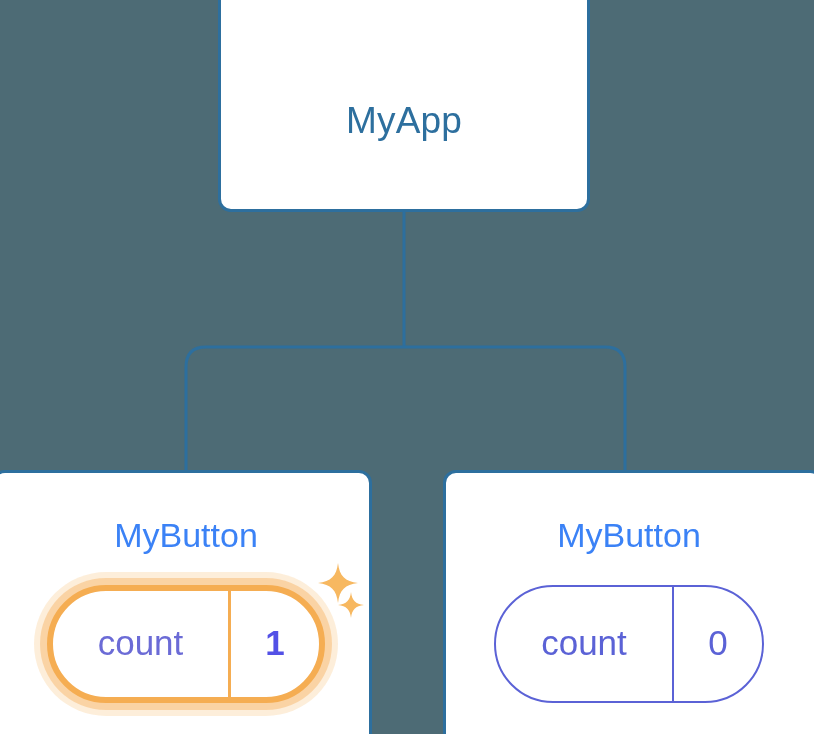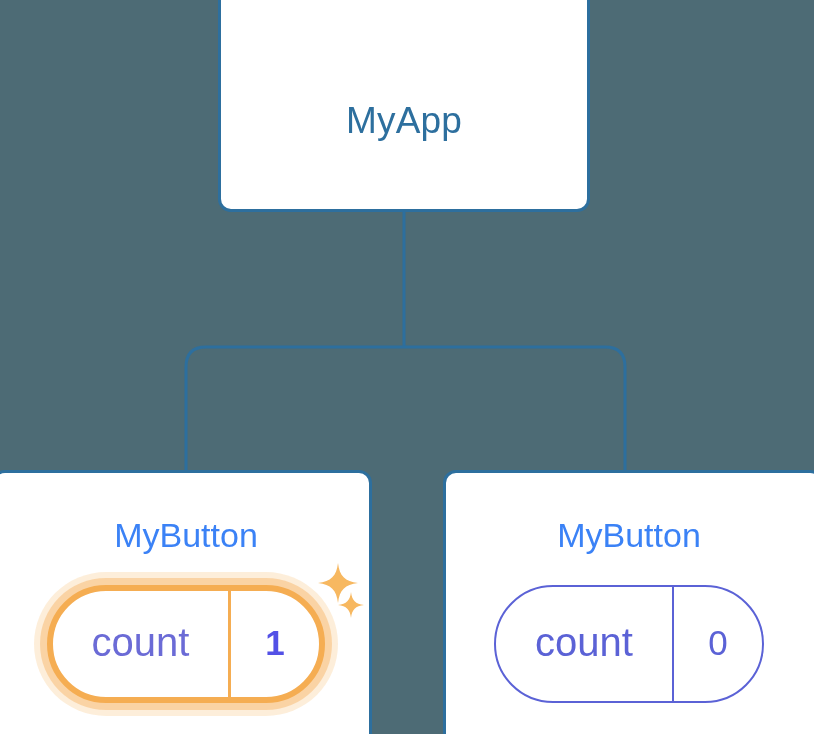--- a/index.html
+++ b/index.html
@@ -136,21 +136,21 @@
     color: #5351e6;
     font-weight: 700;
   }
   .pill.active .pill-divider { background: #f5ad52; width: 3px; }
 
   .pill-key {
     flex: 1 1 auto;
     display: flex;
     align-items: center;
     justify-content: center;
-    font-size: 40px;
+    font-size: 35px;
     line-height: 1;
     padding: 0 6px 4px 6px;
   }
   .pill-val {
     flex: 0 0 88px;
     display: flex;
     align-items: center;
     justify-content: center;
     font-size: 35px;
     line-height: 1;

